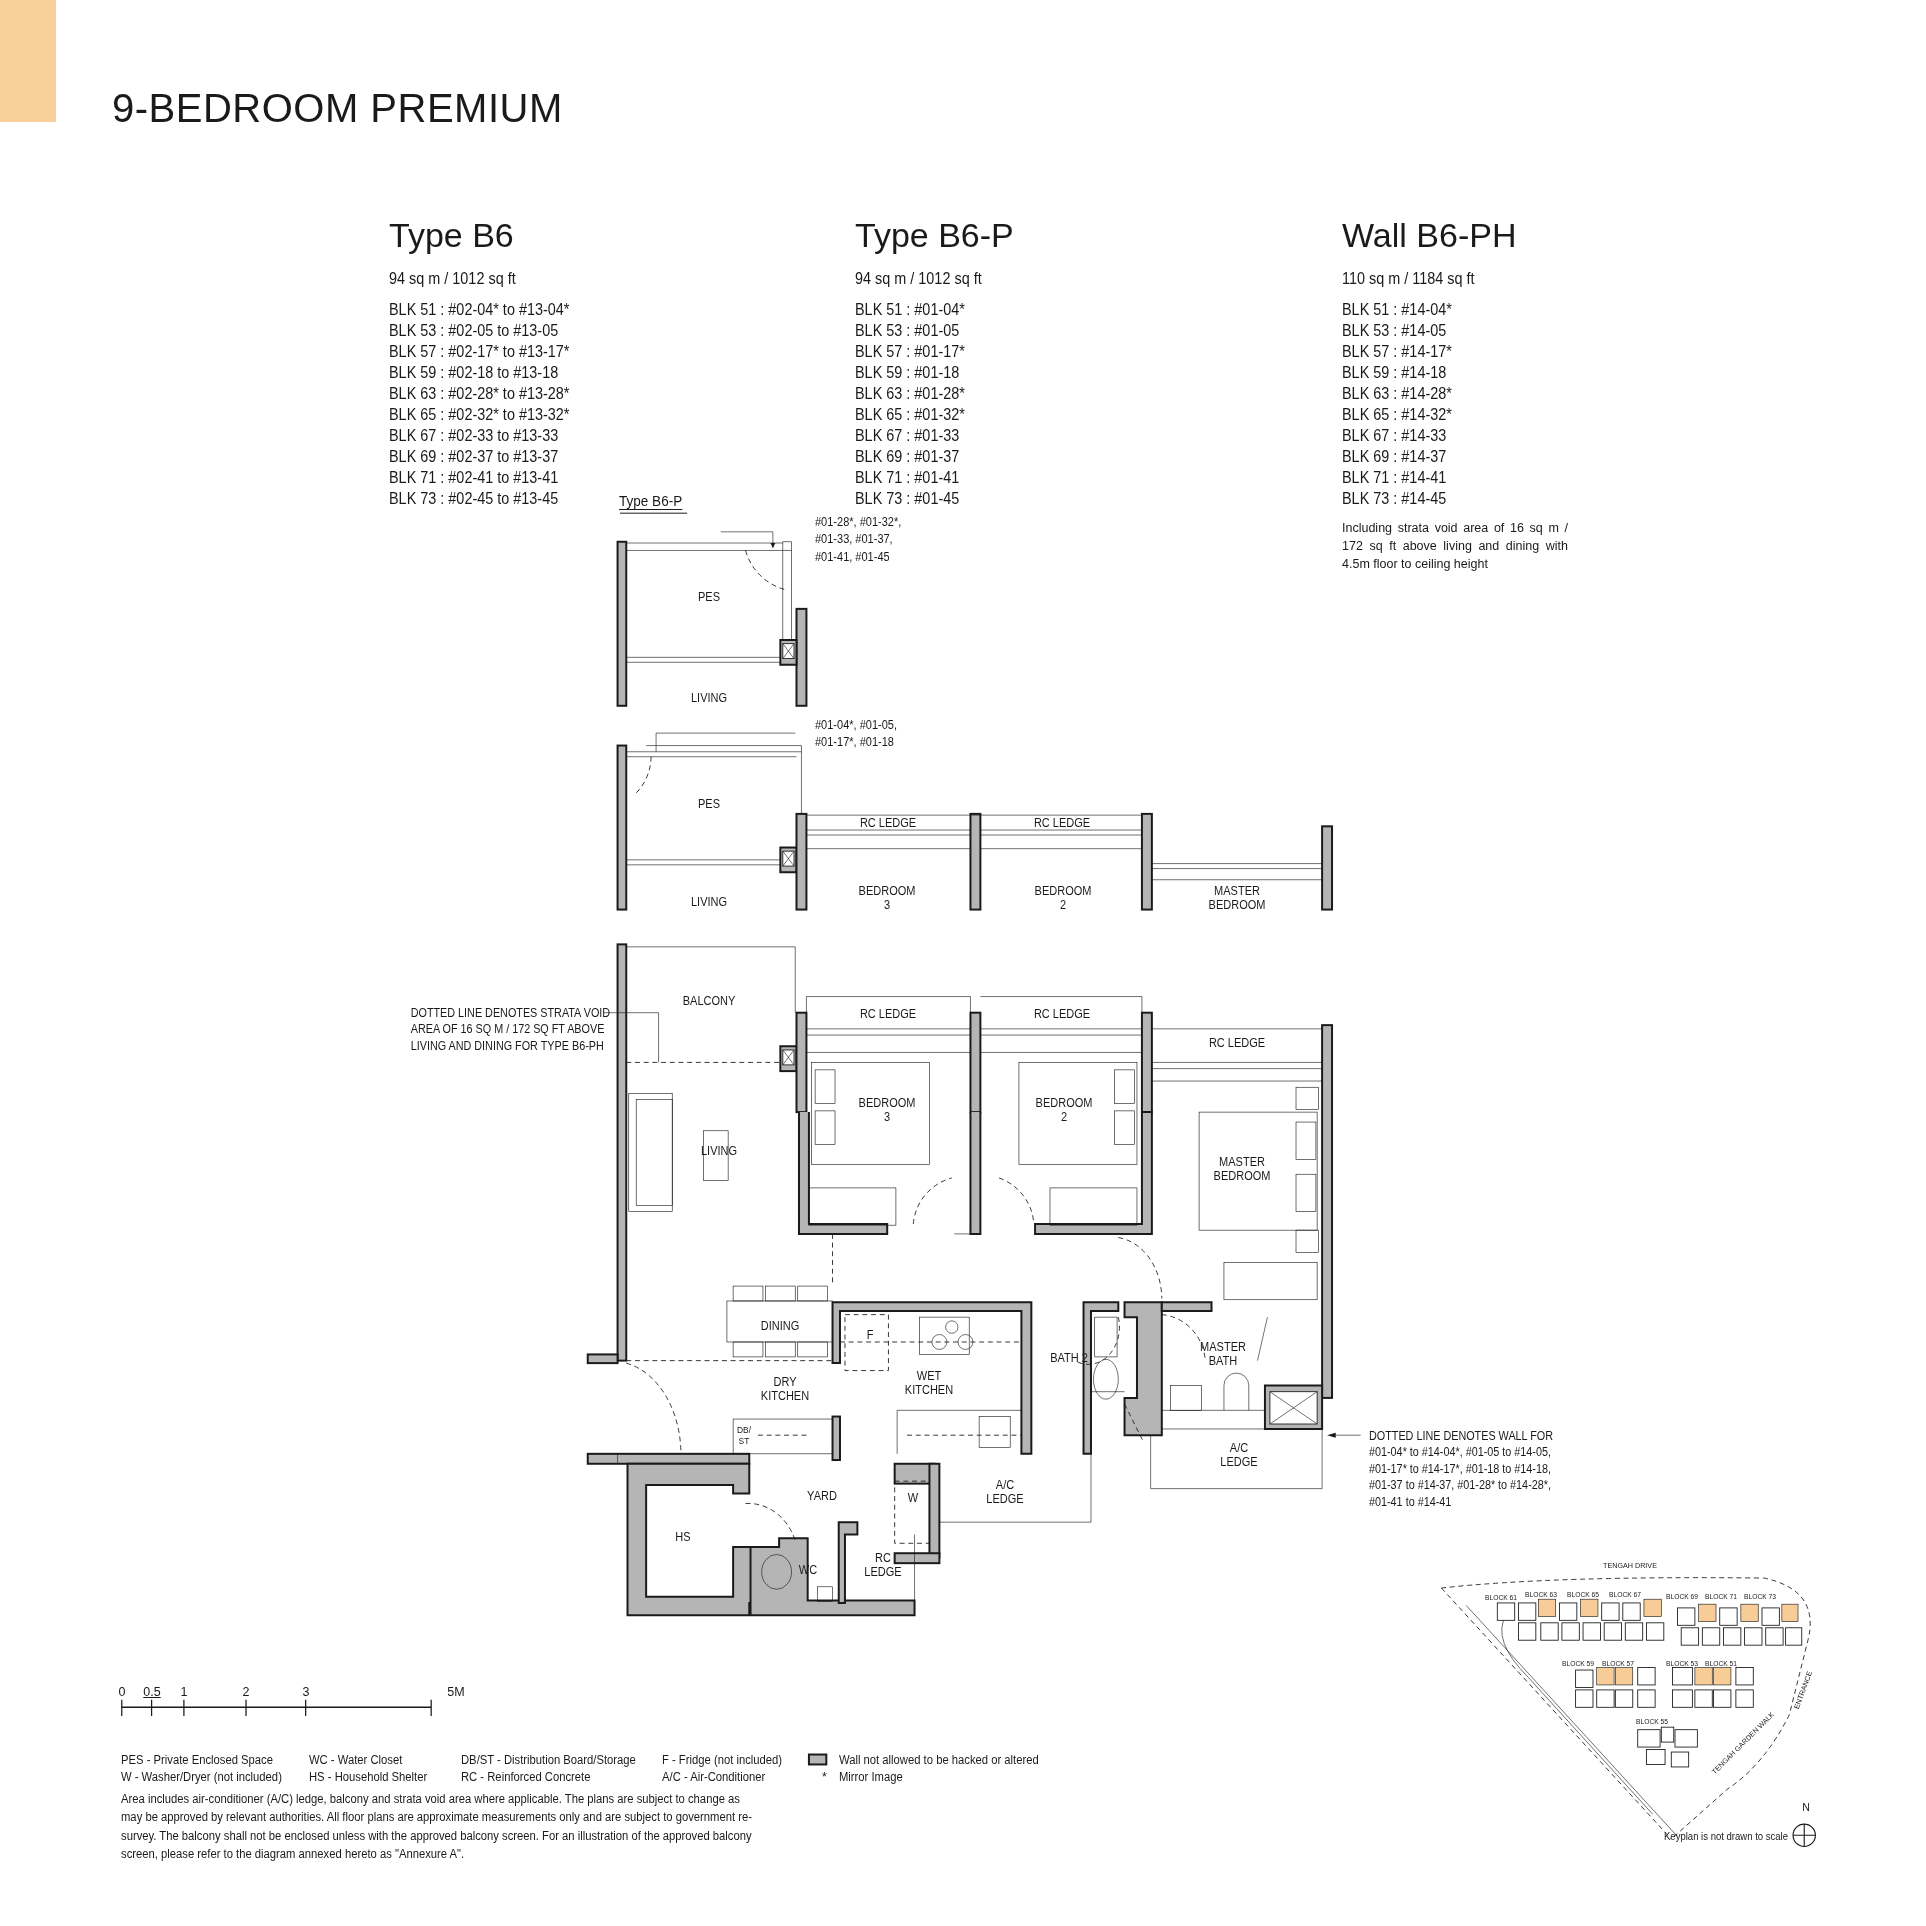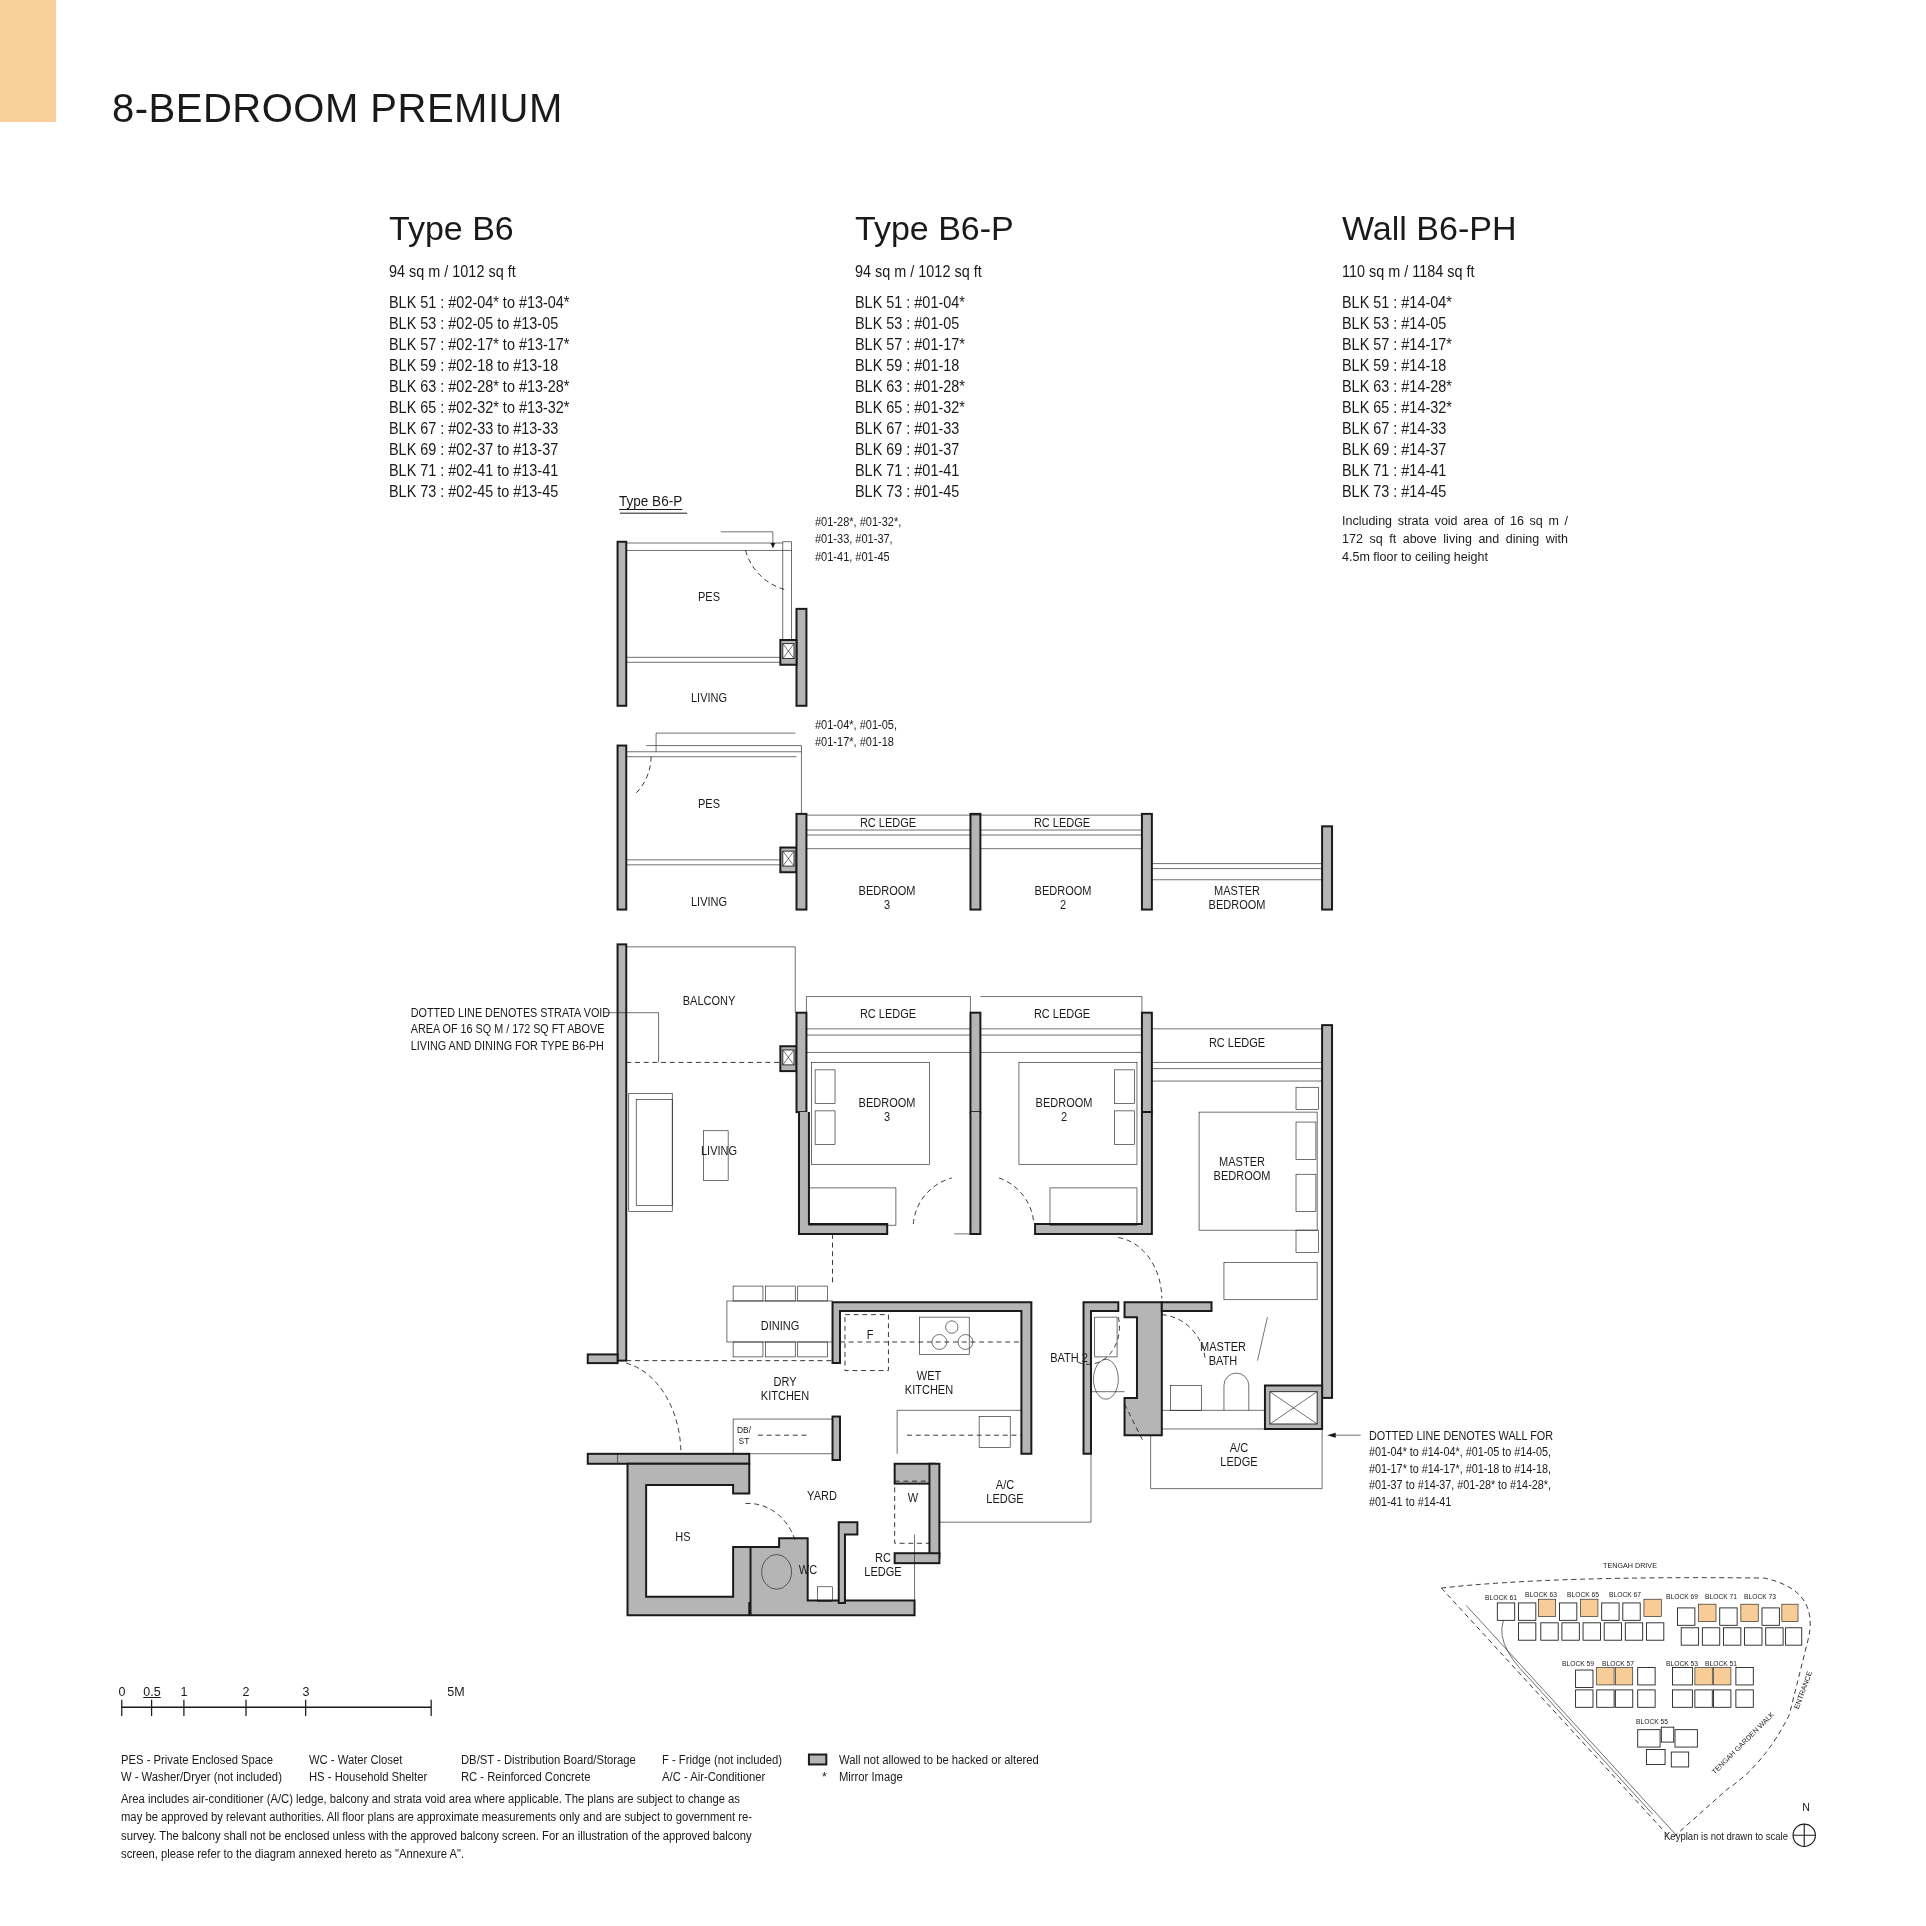--- a/index.html
+++ b/index.html
@@ -1,39 +1,39 @@
 <!DOCTYPE html>
 <html style="font-size:7.7px"><head>
 <meta charset="utf-8">
 <style>
   html,body{margin:0;padding:0;background:#fff;}
   body{width:1926px;height:1926px;position:relative;overflow:hidden;font-family:"Liberation Sans",sans-serif;color:#1a1a1a;}
   .abs{position:absolute;}
   #accent-bar{left:0;top:0;width:56px;height:122px;}
   #page-title{left:112px;top:86px;font-size:40px;letter-spacing:0.5px;white-space:nowrap;}
-  .type-col{position:absolute;top:208px;}
+  .type-col{position:absolute;top:215px;}
   .type-col .type-name{font-size:34px;line-height:40px;white-space:nowrap;}
   .type-col .type-area{font-size:16.4px;margin-top:14.4px;white-space:nowrap;transform:scaleX(.88);transform-origin:left;}
   .type-col .units{margin-top:10.6px;}
   .type-col .unit{font-size:16.4px;line-height:21px;white-space:nowrap;transform:scaleX(.88);transform-origin:left;}
   .type-col .note{font-size:12.5px;line-height:18.3px;margin-top:9.6px;width:226px;text-align:justify;}
   .lbl{position:absolute;font-size:12.5px;line-height:13.5px;text-align:center;white-space:nowrap;transform:translate(-50%,-50%) scaleX(.88);}
   .annot{position:absolute;font-size:12.5px;line-height:17.3px;white-space:nowrap;}
   .annot.right{text-align:right;}
   #plan-svg{position:absolute;left:0;top:0;width:1926px;height:1926px;}
   .legend-row{position:absolute;font-size:12.5px;white-space:nowrap;transform:scaleX(.9);transform-origin:left;}
   #disclaimer{position:absolute;left:121px;top:1790px;width:713px;font-size:12.5px;line-height:18.3px;transform:scaleX(.9);transform-origin:left;}
   .scale-tick{position:absolute;font-size:12.5px;transform:translateX(-50%);top:1685px;}
   .kp-lbl{position:absolute;font-size:6.7px;white-space:nowrap;transform:translate(-50%,-50%);}
 </style>
 </head>
 <body>
 
 <div id="accent-bar" class="abs" style="background:#f9cf9a;"></div>
-<div id="page-title" class="abs">8-BEDROOM PREMIUM</div>
+<div id="page-title" class="abs">9-BEDROOM PREMIUM</div>
 
 <div class="type-col" style="left:389px;">
   <div class="type-name">Type B6</div>
   <div class="type-area">94 sq m / 1012 sq ft</div>
   <div class="units">
     <div class="unit">BLK 51 : #02-04* to #13-04*</div>
     <div class="unit">BLK 53 : #02-05 to #13-05</div>
     <div class="unit">BLK 57 : #02-17* to #13-17*</div>
     <div class="unit">BLK 59 : #02-18 to #13-18</div>
     <div class="unit">BLK 63 : #02-28* to #13-28*</div>

